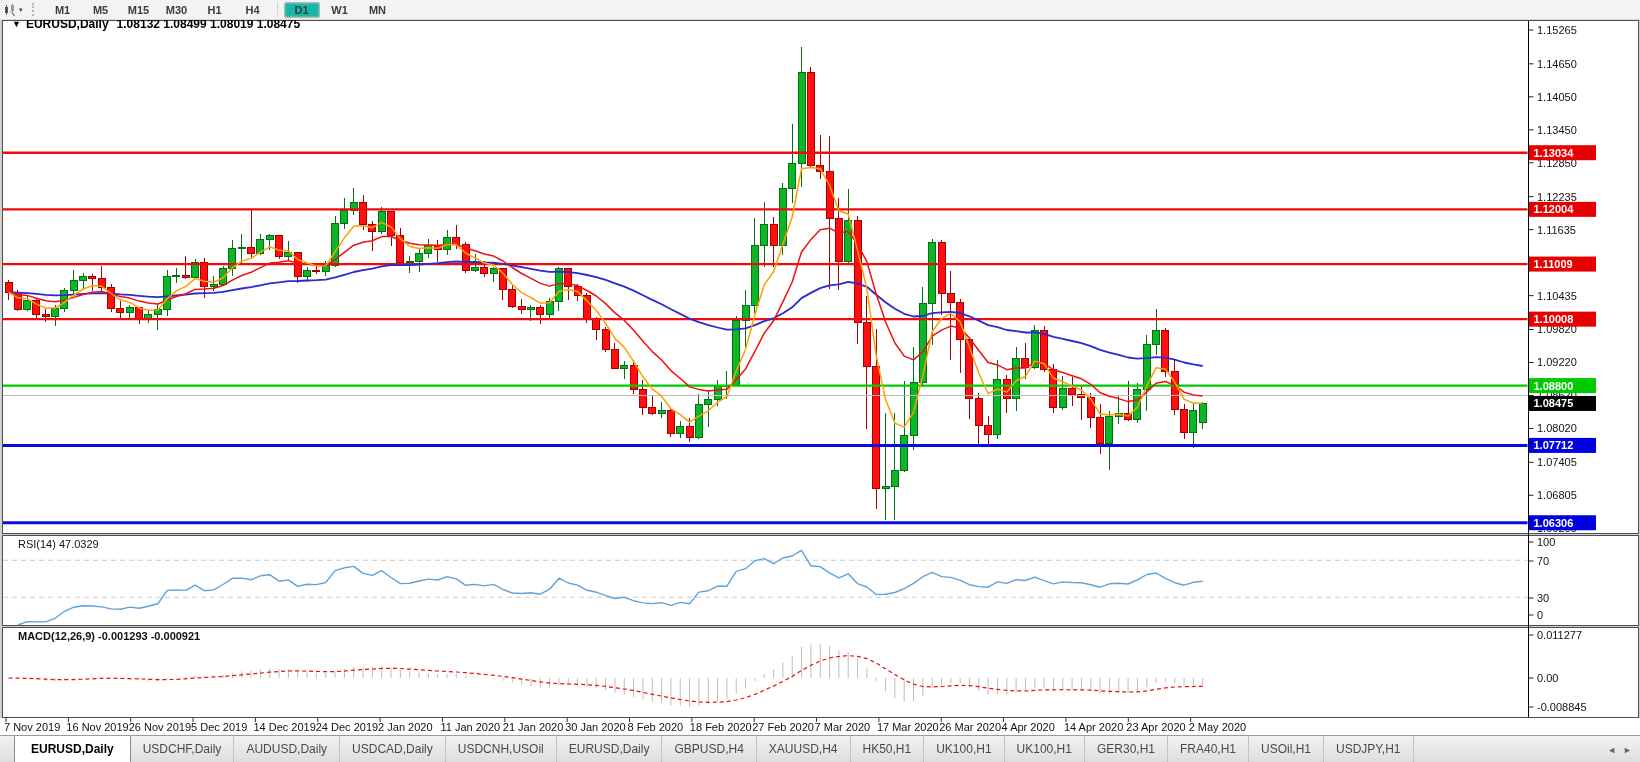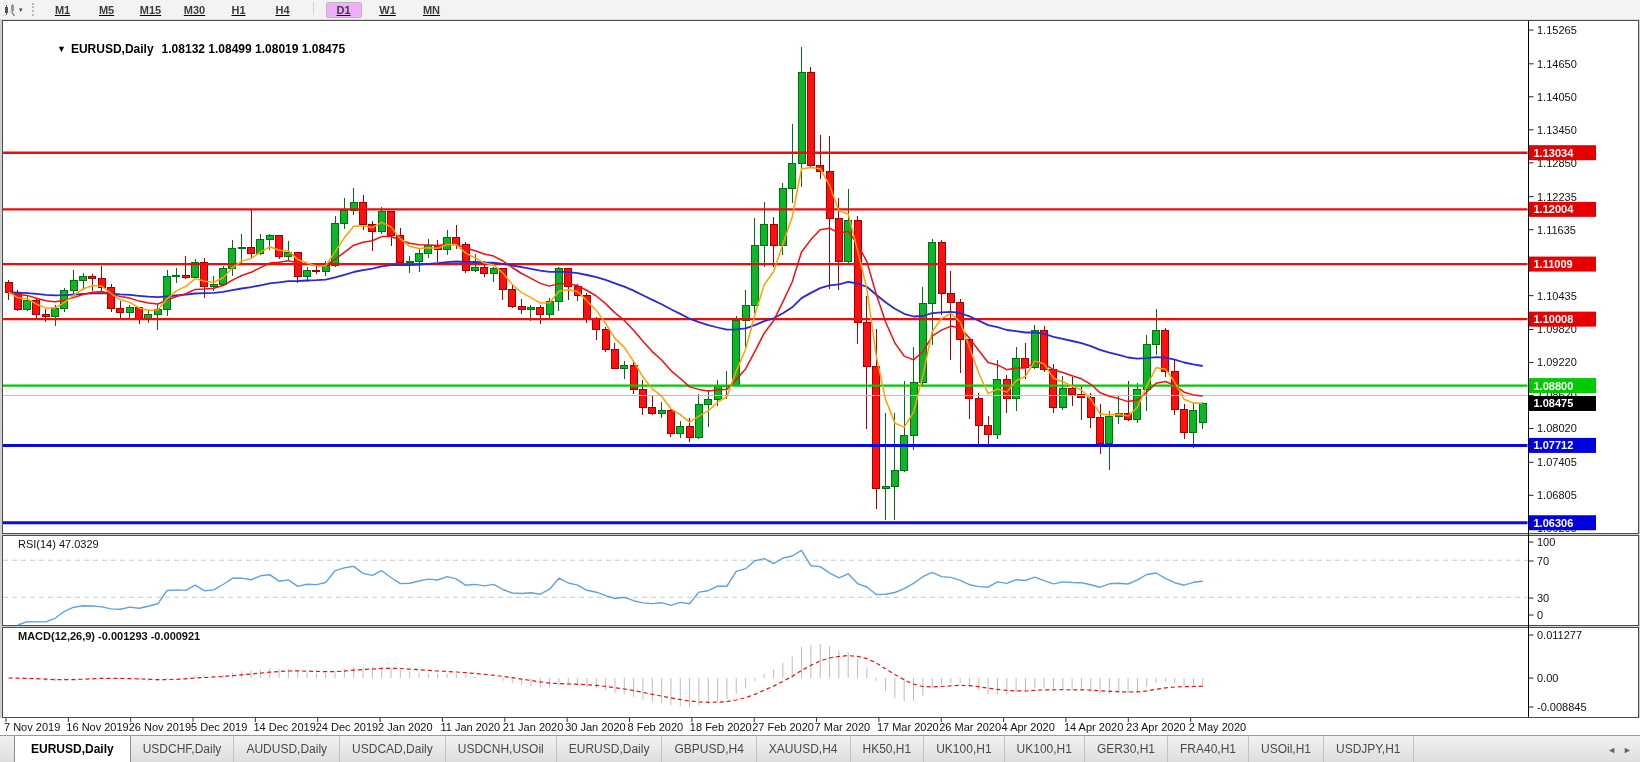--- a/index.html
+++ b/index.html
@@ -4,29 +4,29 @@
 <style>
   html,body{margin:0;padding:0;background:#cfcfcf;font-family:"Liberation Sans",sans-serif;}
   #app{position:relative;width:1640px;height:762px;overflow:hidden;background:#cfcfcf;}
 
   
   #toolbar{position:absolute;left:0;top:0;width:100%;height:19px;background:#f3f3f3;
            border-bottom:1px solid #dadada;display:flex;align-items:center;z-index:6;}
   .tool{display:flex;align-items:center;height:17px;padding:0 2px;margin-left:1px;}
   .tool .caret{font-size:7px;color:#444;margin-left:2px;}
   .grip{width:6px;height:13px;border-left:2px dotted #b8b8b8;margin:0 5px 0 7px;}
-  #tf{display:flex;align-items:flex-start;gap:8px;text-decoration:underline;}
+  #tf{display:flex;align-items:flex-start;gap:2px;}
   .tfb{min-width:24px;text-align:center;font-size:11px;font-weight:700;color:#3c3c3c;
        padding:1px 5px;border:1px solid transparent;border-radius:2px;cursor:default;}
-  .tfb.active{background:#f0abfc;border-color:#b5b5b5;box-shadow:inset 0 0 2px #e0e0e0;}
+  .tfb.active{background:#14b8a6;border-color:#b5b5b5;box-shadow:inset 0 0 2px #e0e0e0;}
   .tfsep{width:1px;height:13px;background:#d2d2d2;margin:0 4px;}
 
   
   #cv{position:absolute;left:0;top:0;z-index:1;}
-  #title{position:absolute;left:12px;top:42px;z-index:4;font-size:12px;font-weight:700;color:#000;margin-left:45px;}
+  #title{position:absolute;left:12px;top:17px;z-index:4;font-size:12px;font-weight:700;color:#000;}
   #title .tcaret{font-size:9px;margin-right:5px;position:relative;top:-1px;}
   #title .ohlc{margin-left:8px;font-weight:700;}
   #rsi-label,#macd-label{position:absolute;left:18px;z-index:4;font-size:11px;color:#111;}
   #rsi-label{top:538px;}
   #macd-label{top:630px;font-weight:bold;}
 
   
   #tabbar{position:absolute;left:0;top:735px;width:100%;height:27px;
           background:linear-gradient(#f2f2f2,#dddddd);border-top:1px solid #9a9a9a;
           display:flex;align-items:stretch;z-index:6;}

